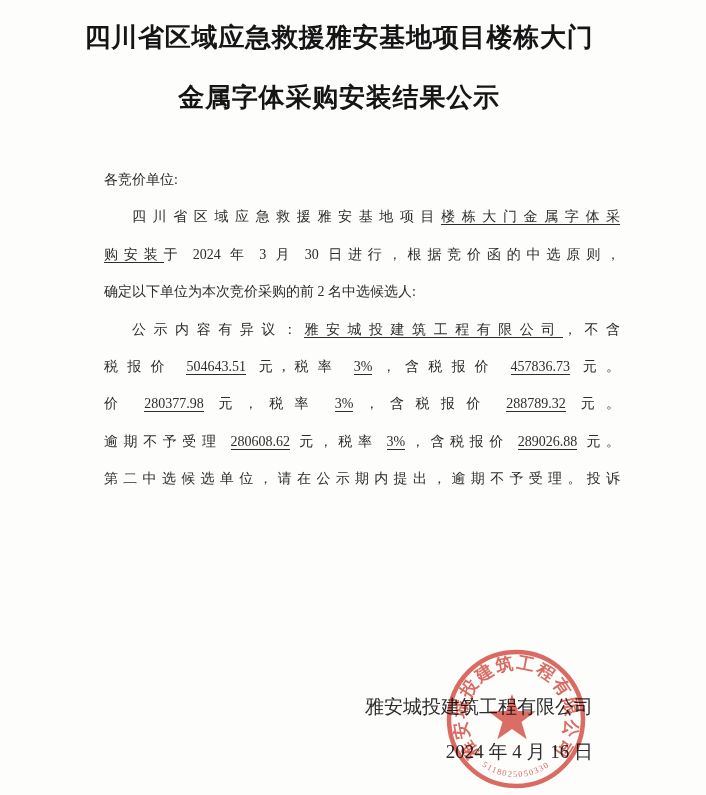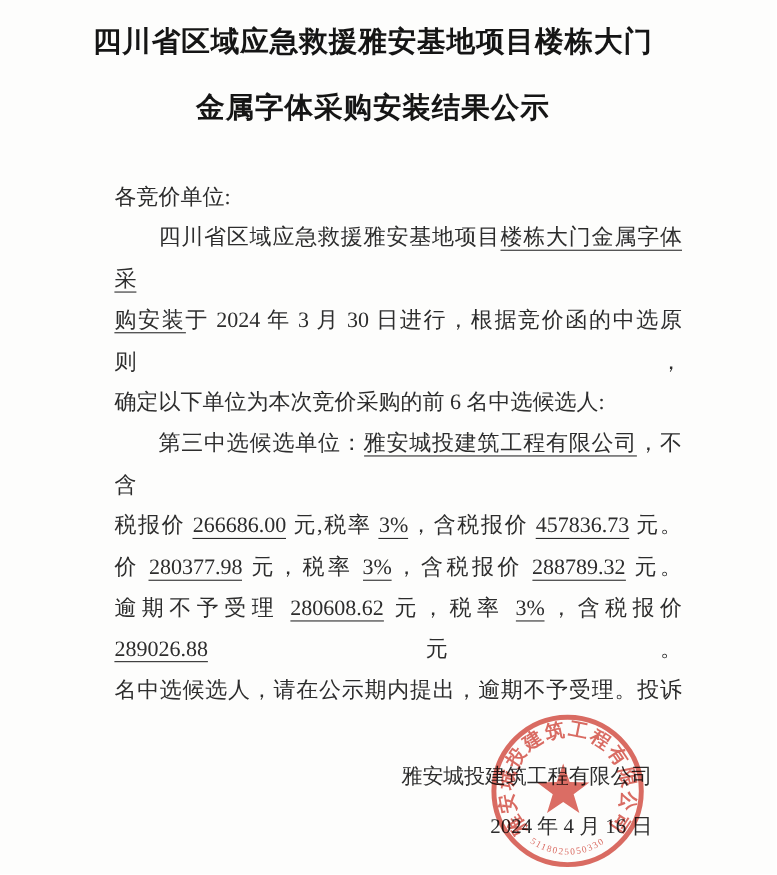--- a/index.html
+++ b/index.html
@@ -13,21 +13,21 @@
     background:var(--paper,#fdfdfc); overflow:hidden;
     color:var(--ink,#2d2d2d);
   }
   .doc-title {
     position:absolute; top:8px; left:0; width:678px;
     text-align:center; font-size:26px; font-weight:700;
     letter-spacing:0.8px; line-height:60px; color:var(--title-ink,#151515);
   }
   .doc-body {
     position:absolute; left:104px; top:161px; width:516px;
-    font-size:20px; line-height:37.4px;
+    font-size:14px; line-height:37.4px;
   }
   .line { text-align:justify; }
   .line.fill { text-align-last:justify; }
   .line.indent { text-indent:2em; }
   .u { border-bottom:1.5px solid currentColor; }
   .signature {
     position:absolute; right:113px; top:684px;
     text-align:right; font-size:19px; line-height:45px;
     white-space:nowrap;
   }
@@ -49,26 +49,26 @@
 
   <div class="doc-title">
     <div>四川省区域应急救援雅安基地项目楼栋大门</div>
     <div>金属字体采购安装结果公示</div>
   </div>
 
   <div class="doc-body">
       <div class="line"><span>各竞价单位:</span></div>
       <div class="line fill indent"><span>四川省区域应急救援雅安基地项目</span><span class="u">楼栋大门金属字体采</span></div>
       <div class="line fill"><span class="u">购安装</span><span>于 2024 年 3 月 30 日进行，根据竞价函的中选原则，</span></div>
-      <div class="line"><span>确定以下单位为本次竞价采购的前 6 名中选候选人:</span></div>
-      <div class="line fill indent"><span>第三中选候选单位：</span><span class="u">雅安城投建筑工程有限公司</span><span>，不含</span></div>
-      <div class="line fill"><span>税报价 </span><span class="u">266686.00</span><span> 元,税率 </span><span class="u">3%</span><span>，含税报价 </span><span class="u">457836.73</span><span> 元。</span></div>
+      <div class="line"><span>确定以下单位为本次竞价采购的前 2 名中选候选人:</span></div>
+      <div class="line fill indent"><span>公示内容有异议：</span><span class="u">雅安城投建筑工程有限公司</span><span>，不含</span></div>
+      <div class="line fill"><span>税报价 </span><span class="u">504643.51</span><span> 元,税率 </span><span class="u">3%</span><span>，含税报价 </span><span class="u">457836.73</span><span> 元。</span></div>
       <div class="line fill"><span>价 </span><span class="u">280377.98</span><span> 元，税率 </span><span class="u">3%</span><span>，含税报价 </span><span class="u">288789.32</span><span> 元。</span></div>
       <div class="line fill"><span>逾期不予受理 </span><span class="u">280608.62</span><span> 元，税率 </span><span class="u">3%</span><span>，含税报价 </span><span class="u">289026.88</span><span> 元。</span></div>
-      <div class="line fill"><span>名中选候选人，请在公示期内提出，逾期不予受理。投诉</span></div>
+      <div class="line fill"><span>第二中选候选单位，请在公示期内提出，逾期不予受理。投诉</span></div>
     </div>
 
   <div class="signature">
     <div>雅安城投建筑工程有限公司</div>
     <div>2024 年 4 月 16 日</div>
   </div>
 
   <svg class="seal" width="150" height="150" viewBox="0 0 150 150">
     <defs>
       <path id="arcTop" d="M 75,125 A 50,50 0 1 1 75,25 A 50,50 0 1 1 75,125" fill="none"></path>

